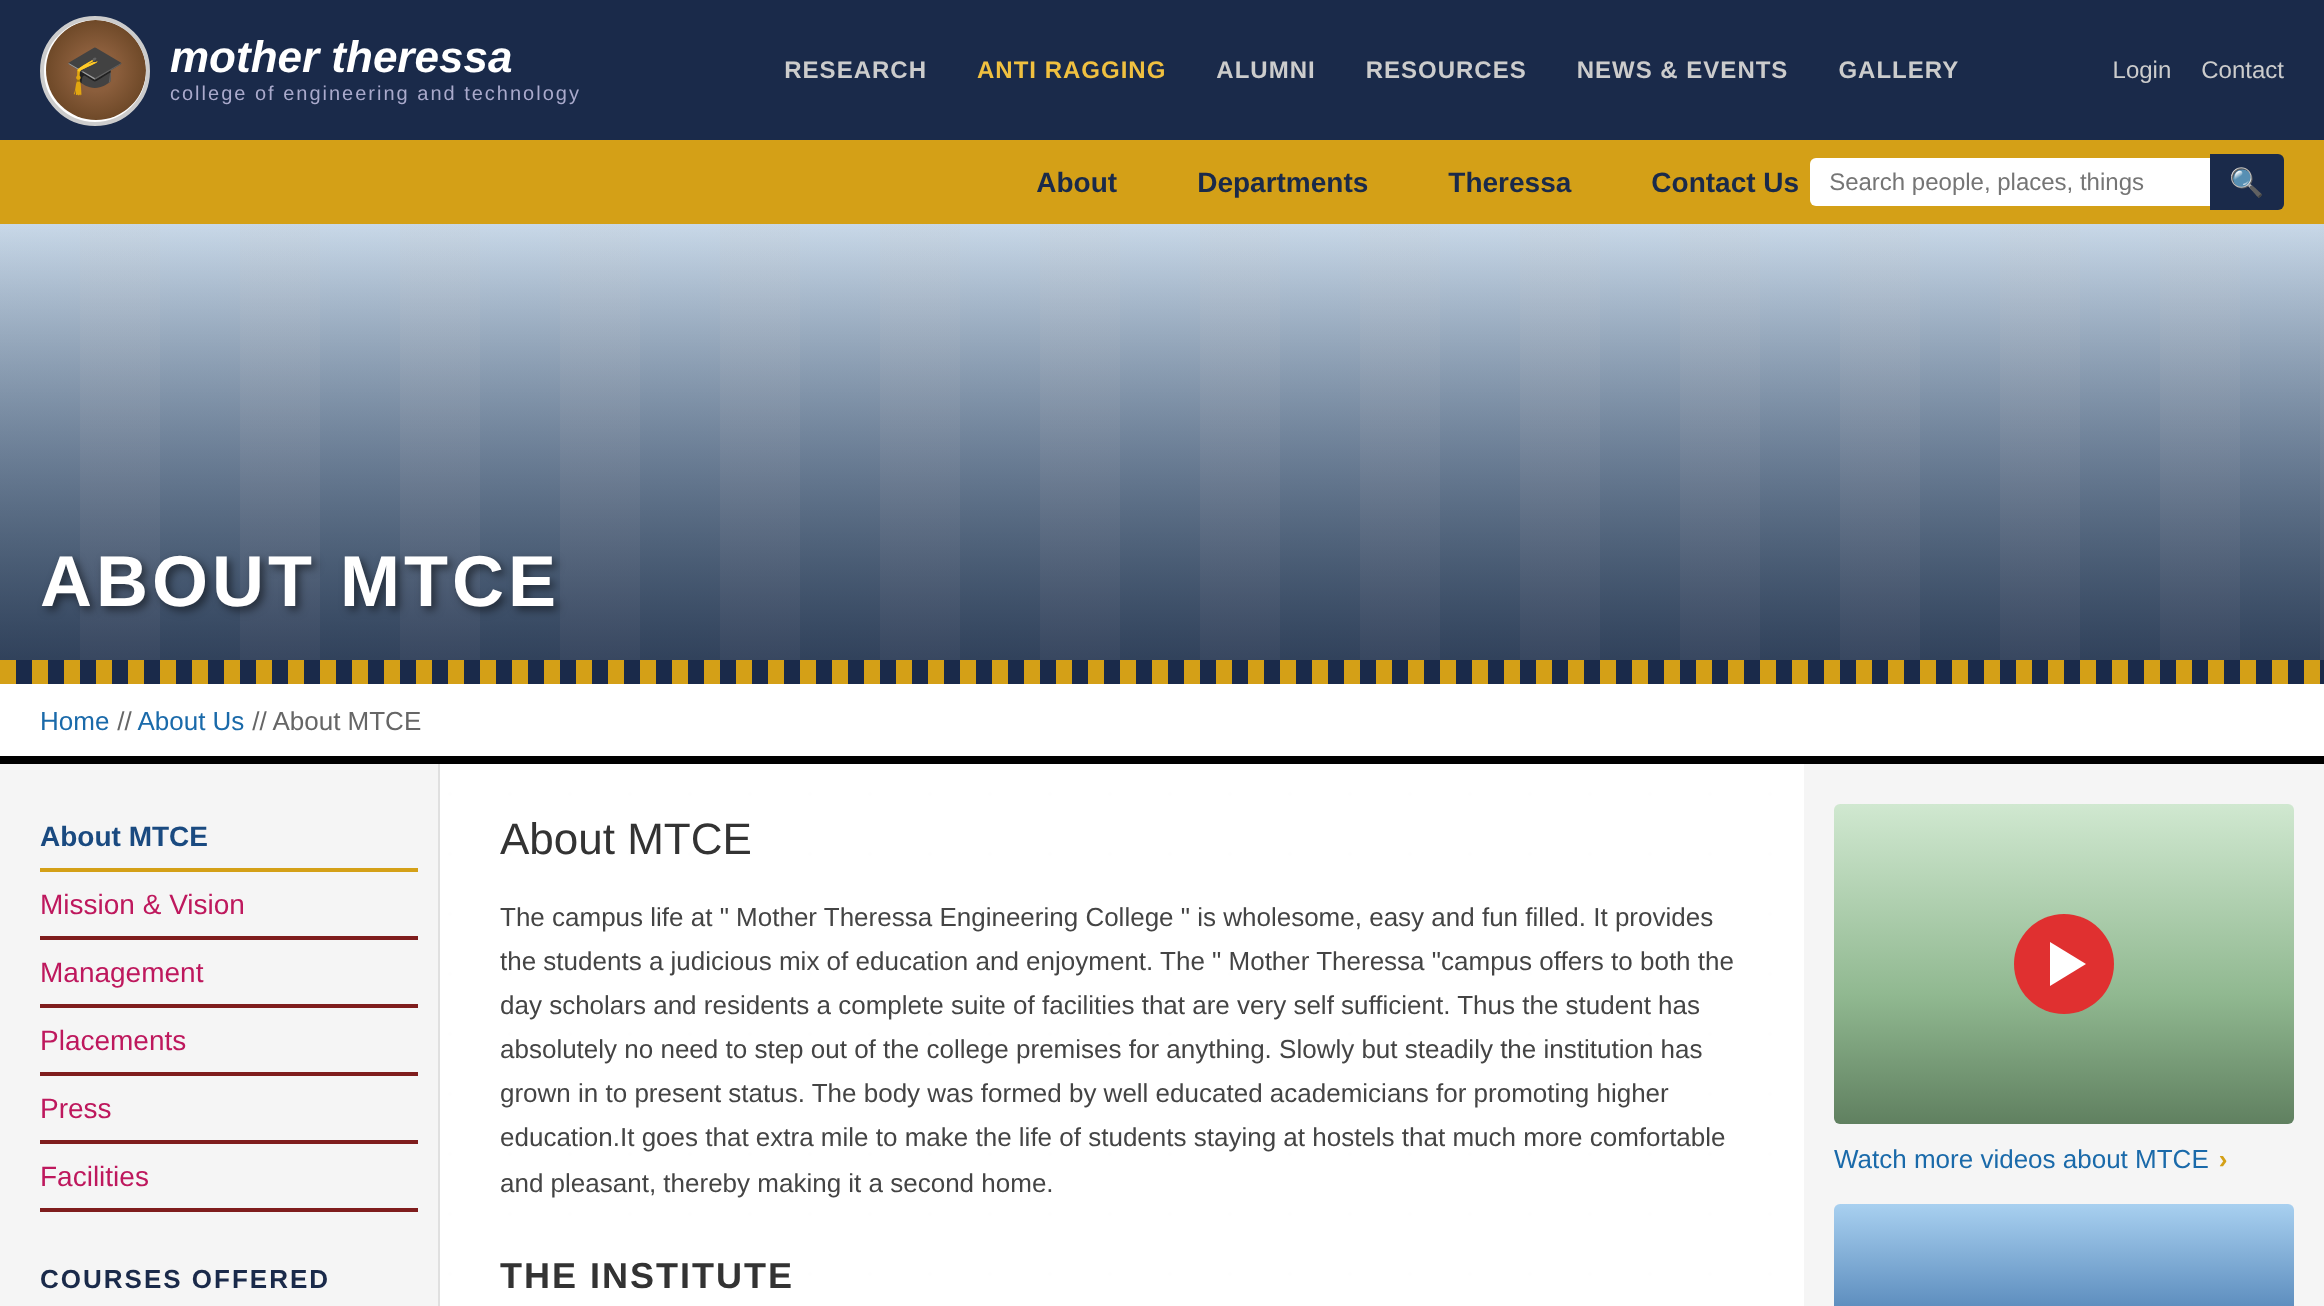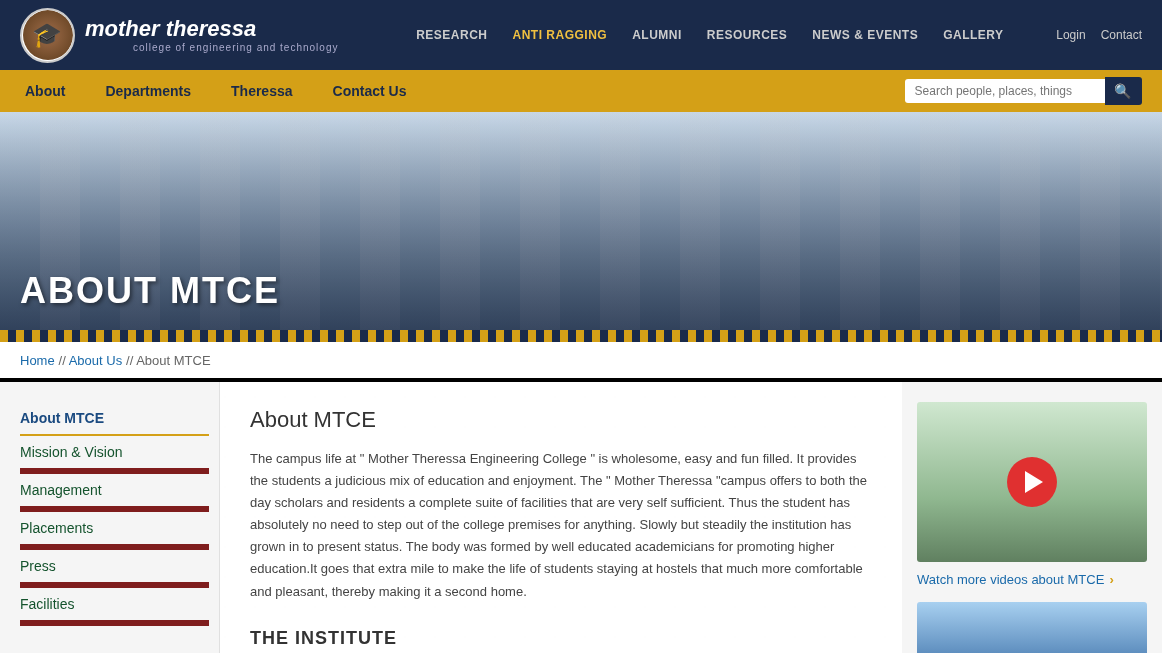--- a/index.html
+++ b/index.html
@@ -43,21 +43,20 @@
       font-weight: bold;
       color: #fff;
       font-family: Liberation Sans, sans-serif;
       font-style: italic;
     }
     .logo-text .tagline {
       font-size: 10px;
       color: #aac;
       letter-spacing: 1px;
       text-transform: lowercase;
-      margin-left: 48px;
     }
     .top-nav {
       display: flex;
       align-items: center;
       gap: 25px;
       padding-left: 25px;
     }
     .top-nav a {
       color: #ccc;
       text-decoration: none;
@@ -71,21 +70,21 @@
     }
     .top-right a {
       color: #ccc; text-decoration: none; font-size: 12px;
     }
 
     
     .main-nav {
       background: #d4a017;
       display: flex;
       align-items: center;
-      justify-content: space-between;
+      justify-content: flex-end;
       padding: 0 20px;
       height: 42px;
     }
     .main-nav-links {
       display: flex; gap: 30px;
     }
     .main-nav-links a {
       color: #1a2a4a;
       text-decoration: none;
       font-size: 14px;
@@ -186,24 +185,24 @@
       padding: 20px 10px 20px 20px;
       border-right: 1px solid #e0e0e0;
     }
     .sidebar-menu {
       list-style: none;
       margin-bottom: 25px;
     }
     .sidebar-menu li a {
       display: block;
       padding: 8px 0;
-      color: #14532d;
+      color: #be185d;
       text-decoration: none;
       font-size: 14px;
-      border-bottom: 6px solid #7f1d1d;
+      border-bottom: 2px solid #7f1d1d;
     }
     .sidebar-menu li.active a {
       color: #1a4a80;
       font-weight: bold;
       border-bottom: 2px solid #d4a017;
     }
     .courses-header {
       font-size: 13px;
       font-weight: bold;
       color: #1a2a4a;

